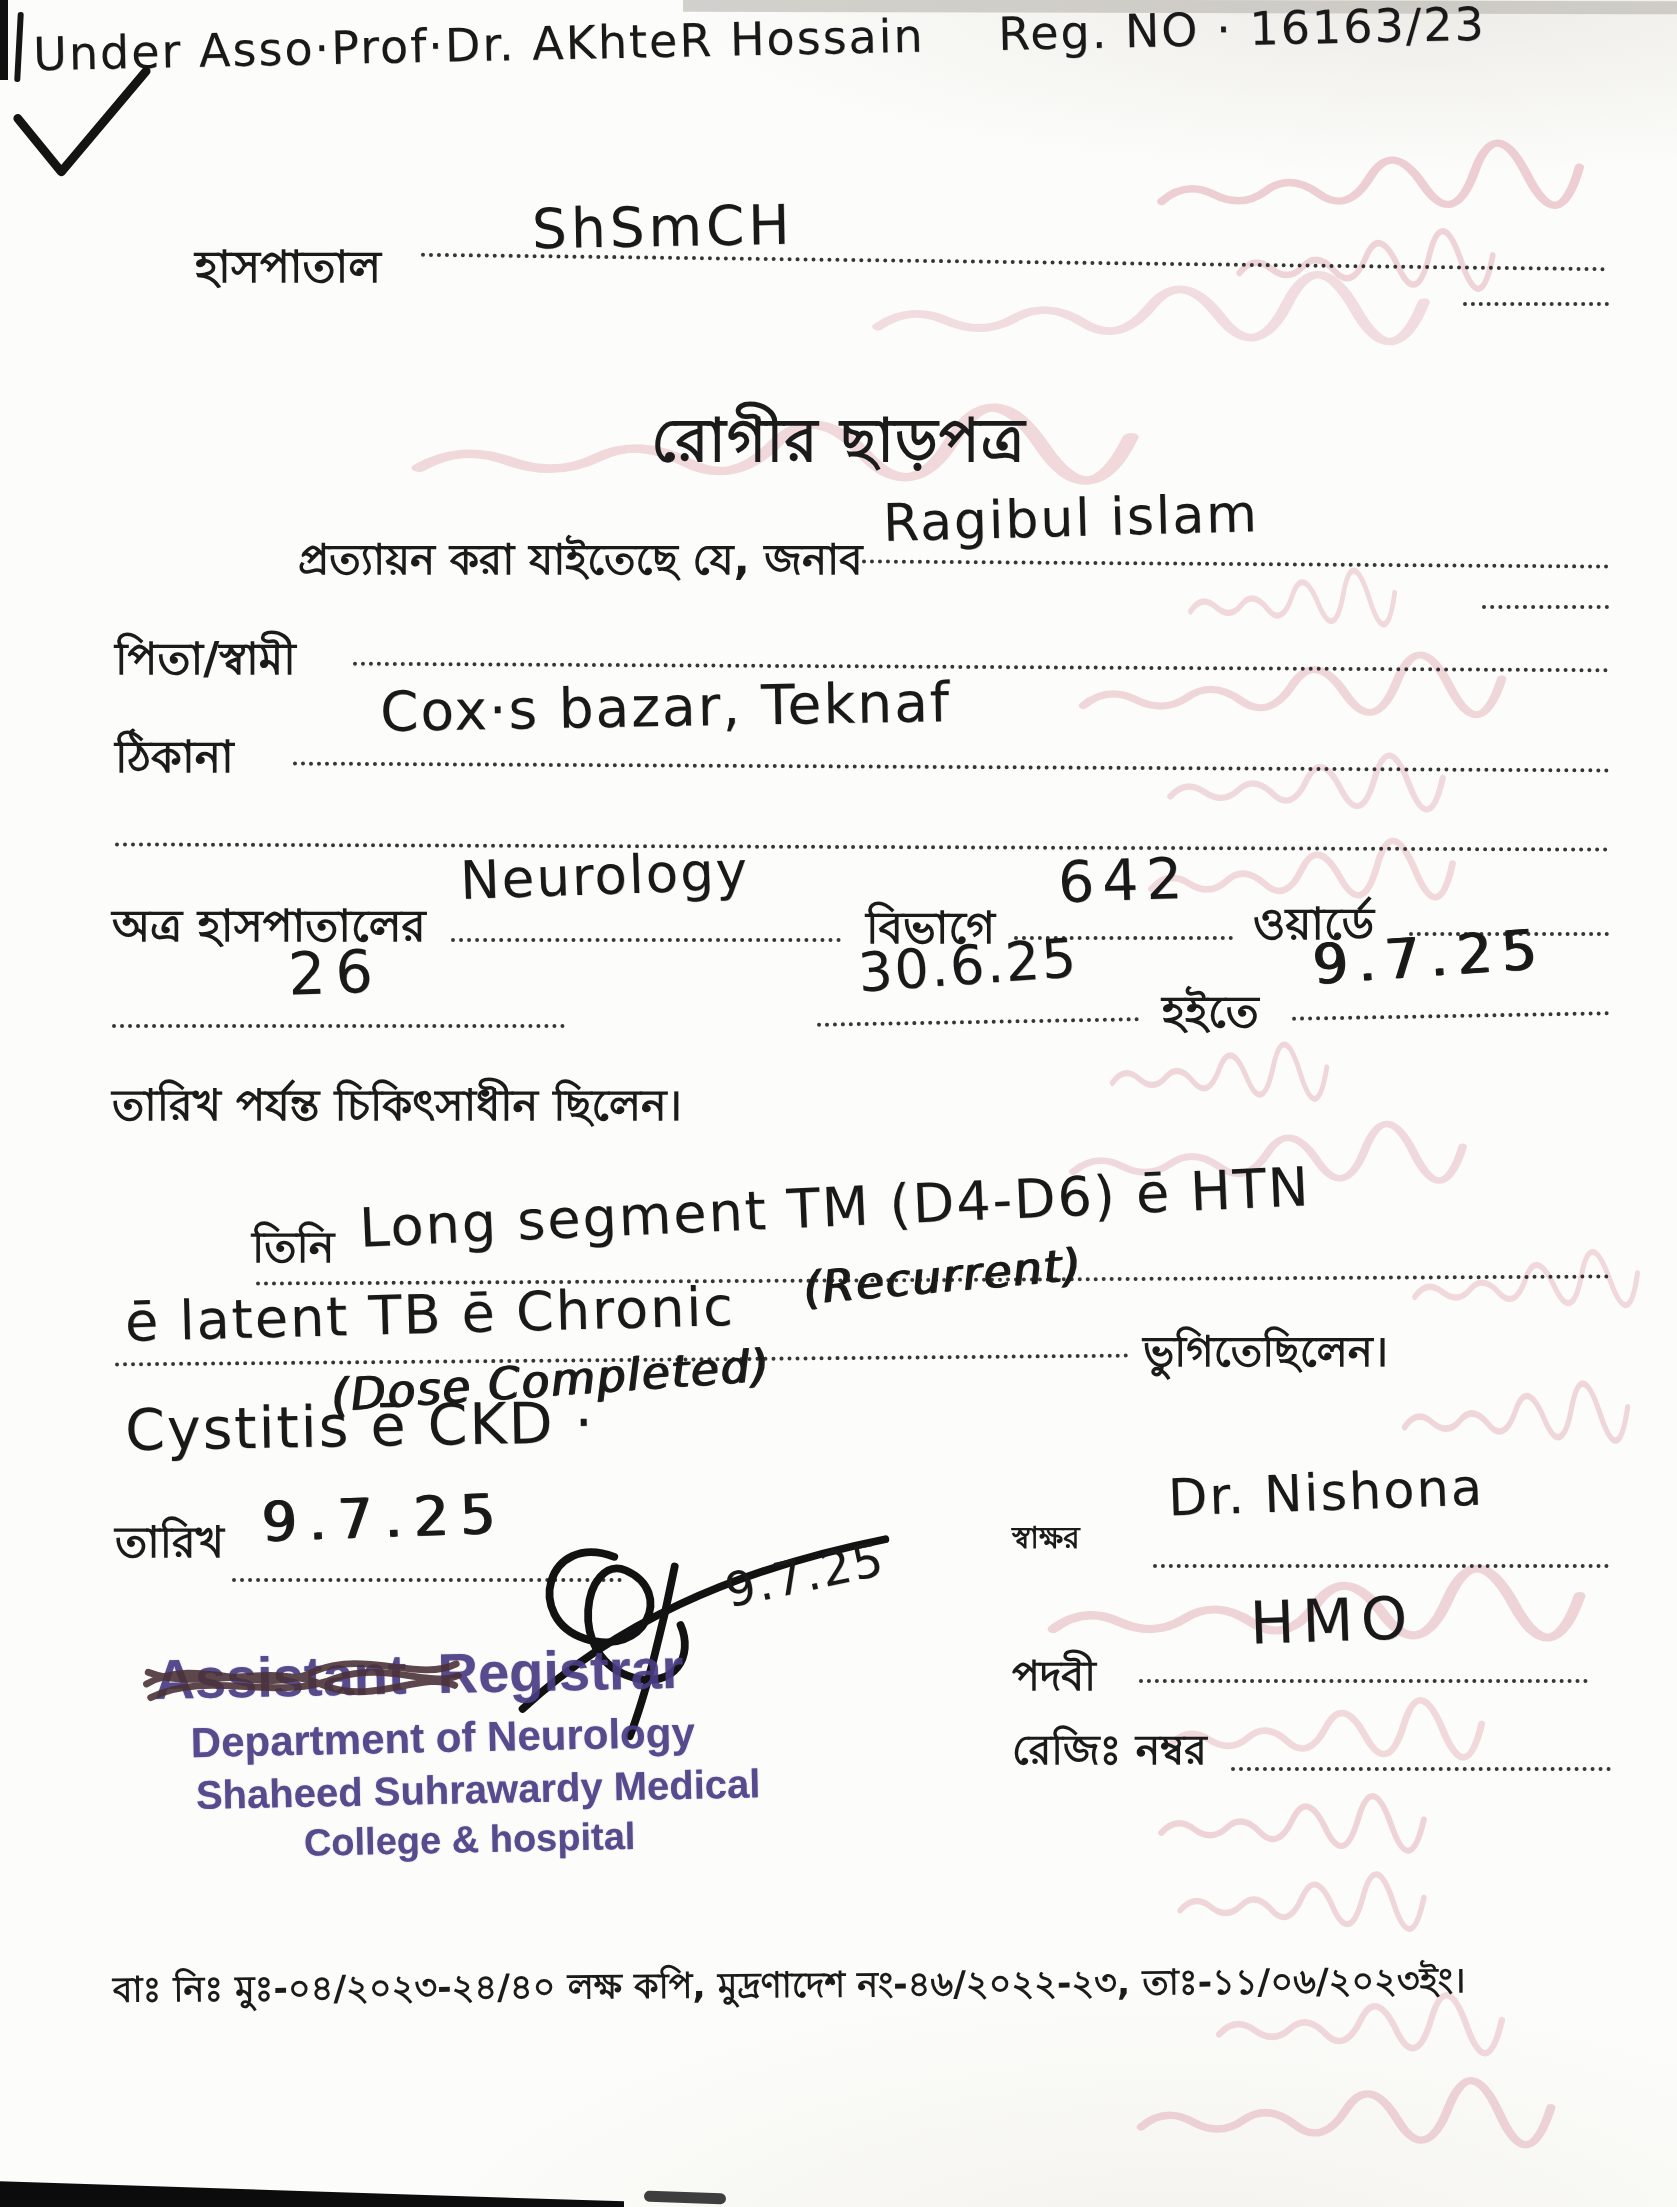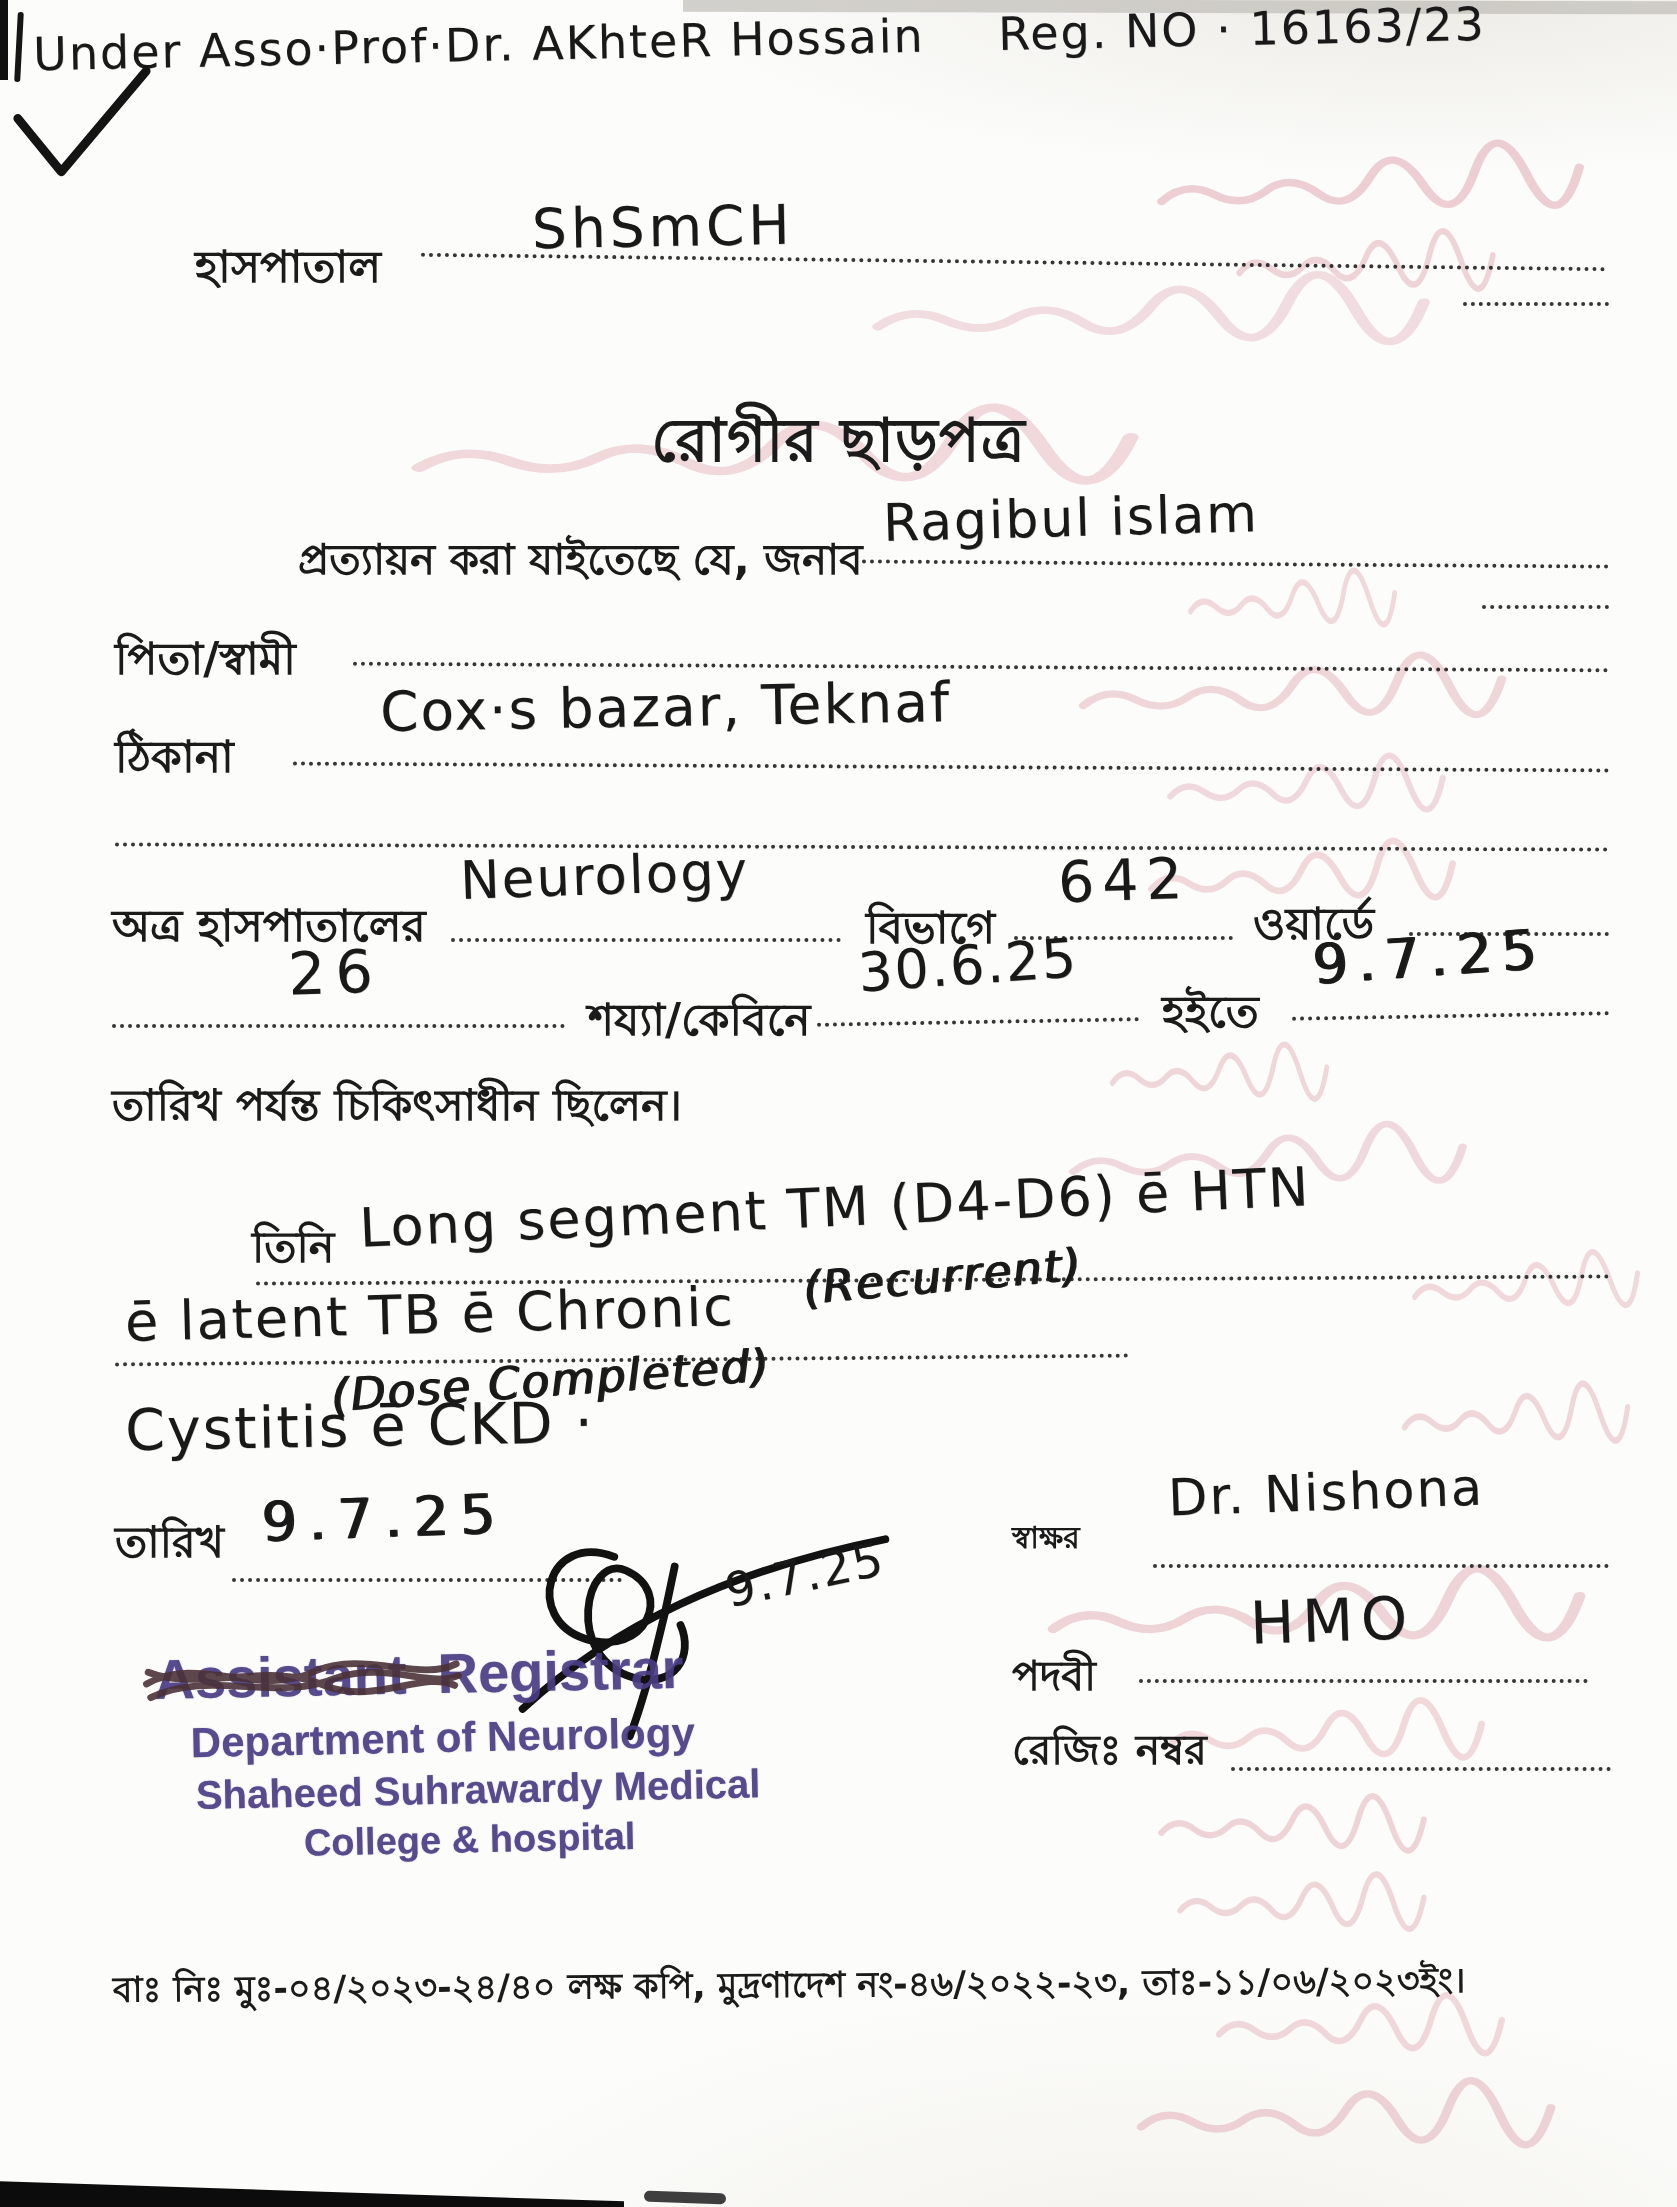--- a/index.html
+++ b/index.html
@@ -128,35 +128,35 @@
   <div class="abs hand" style="left:460px;top:845px;font-size:53px;transform:rotate(-2deg);">Neurology</div>
   <div class="abs dots" style="left:451px;top:934px;width:390px;"></div>
   <div class="abs bn" style="left:866px;top:895px;font-size:44px;">বিভাগে</div>
   <div class="abs hand" style="left:1058px;top:847px;font-size:57px;letter-spacing:7.8px;transform:rotate(-2deg);">642</div>
   <div class="abs dots" style="left:1014px;top:932px;width:219px;"></div>
   <div class="abs bn" style="left:1253px;top:891px;font-size:44px;">ওয়ার্ডে</div>
   <div class="abs dots" style="left:1409px;top:928px;width:200px;"></div>
 
   <div class="abs hand" style="left:288px;top:938px;font-size:59px;letter-spacing:9.8px;transform:rotate(-2deg);">26</div>
   <div class="abs dots" style="left:112px;top:1020px;width:453px;"></div>
-  <div class="abs bn" style="left:588px;top:987px;font-size:44px;">শয্যা/কেবিনে</div>
   <div class="abs hand" style="left:858px;top:934px;font-size:54px;transform:rotate(-4deg);">30.6.25</div>
   <div class="abs dots" style="left:817px;top:1016px;width:322px;transform:rotate(-1deg);"></div>
   <div class="abs bn" style="left:1162px;top:979px;font-size:44px;">হইতে</div>
   <div class="abs hand thick" style="left:1312px;top:925px;font-size:55px;letter-spacing:9.8px;transform:rotate(-4deg);">9.7.25</div>
   <div class="abs dots" style="left:1292px;top:1010px;width:317px;transform:rotate(-1deg);"></div>
 
   <div class="abs bn" style="left:112px;top:1073px;font-size:43px;">তারিখ পর্যন্ত চিকিৎসাধীন ছিলেন।</div>
 
   <div class="abs bn" style="left:252px;top:1215px;font-size:43px;">তিনি</div>
   <div class="abs hand" style="left:359px;top:1176px;font-size:54px;transform:rotate(-2.5deg);">Long segment TM (D4-D6) ē HTN</div>
   <div class="abs dots" style="left:256px;top:1274px;width:1354px;transform:rotate(-.3deg);"></div>
   <div class="abs hand thick" style="left:802px;top:1250px;font-size:45px;font-style:italic;transform:rotate(-5deg);">(Recurrent)</div>
   <div class="abs hand" style="left:125px;top:1283px;font-size:54px;transform:rotate(-1.5deg);">ē latent TB ē Chronic</div>
   <div class="abs dots" style="left:115px;top:1354px;width:1014px;transform:rotate(-.5deg);"></div>
+  <div class="abs bn" style="left:1143px;top:1319px;font-size:42px;">ভুগিতেছিলেন।</div>
   <div class="abs hand thick" style="left:330px;top:1354px;font-size:45px;font-style:italic;transform:rotate(-4deg);">(Dose Completed)</div>
   <div class="abs hand" style="left:125px;top:1393px;font-size:57px;transform:rotate(-1deg);">Cystitis ē CKD ·</div>
 
   <div class="abs bn" style="left:115px;top:1510px;font-size:43px;">তারিখ</div>
   <div class="abs hand thick" style="left:261px;top:1486px;font-size:55px;letter-spacing:11.7px;transform:rotate(-2deg);">9.7.25</div>
   <div class="abs dots" style="left:232px;top:1574px;width:390px;"></div>
 
   <svg class="abs" viewBox="0 0 560 240" style="left:468px;top:1510px;width:546px;height:234px;">
     <g fill="none" stroke="#121212" stroke-width="8" stroke-linecap="round">
       <path d="M150 48 C80 22 58 112 120 132 C182 152 212 84 162 62 C120 44 98 152 170 172 C212 183 232 150 218 118"></path>

